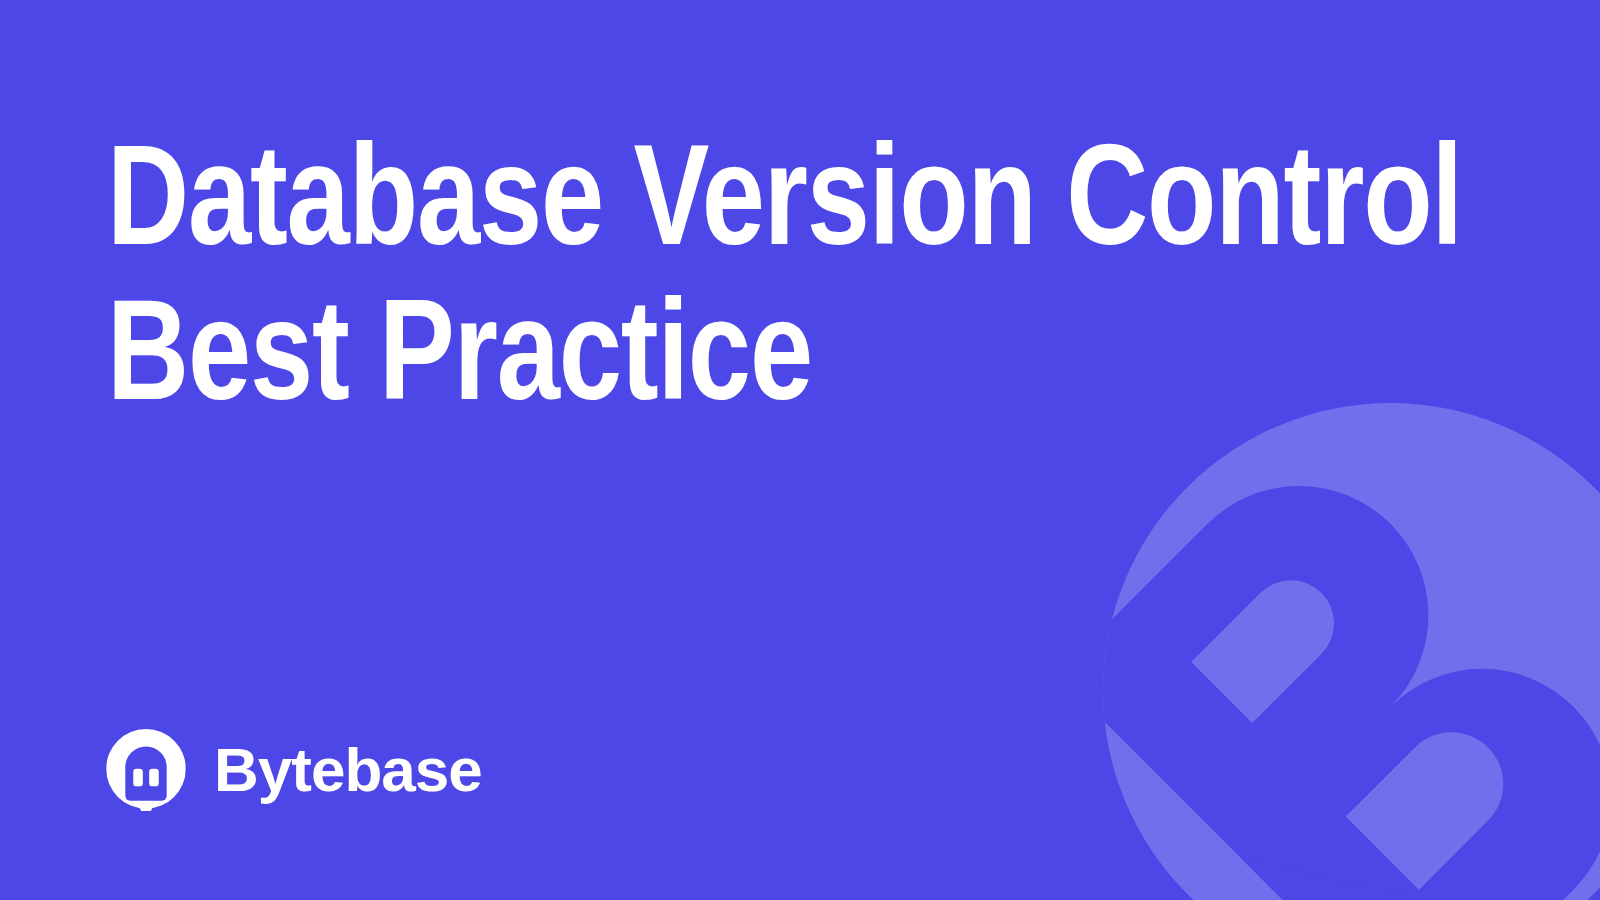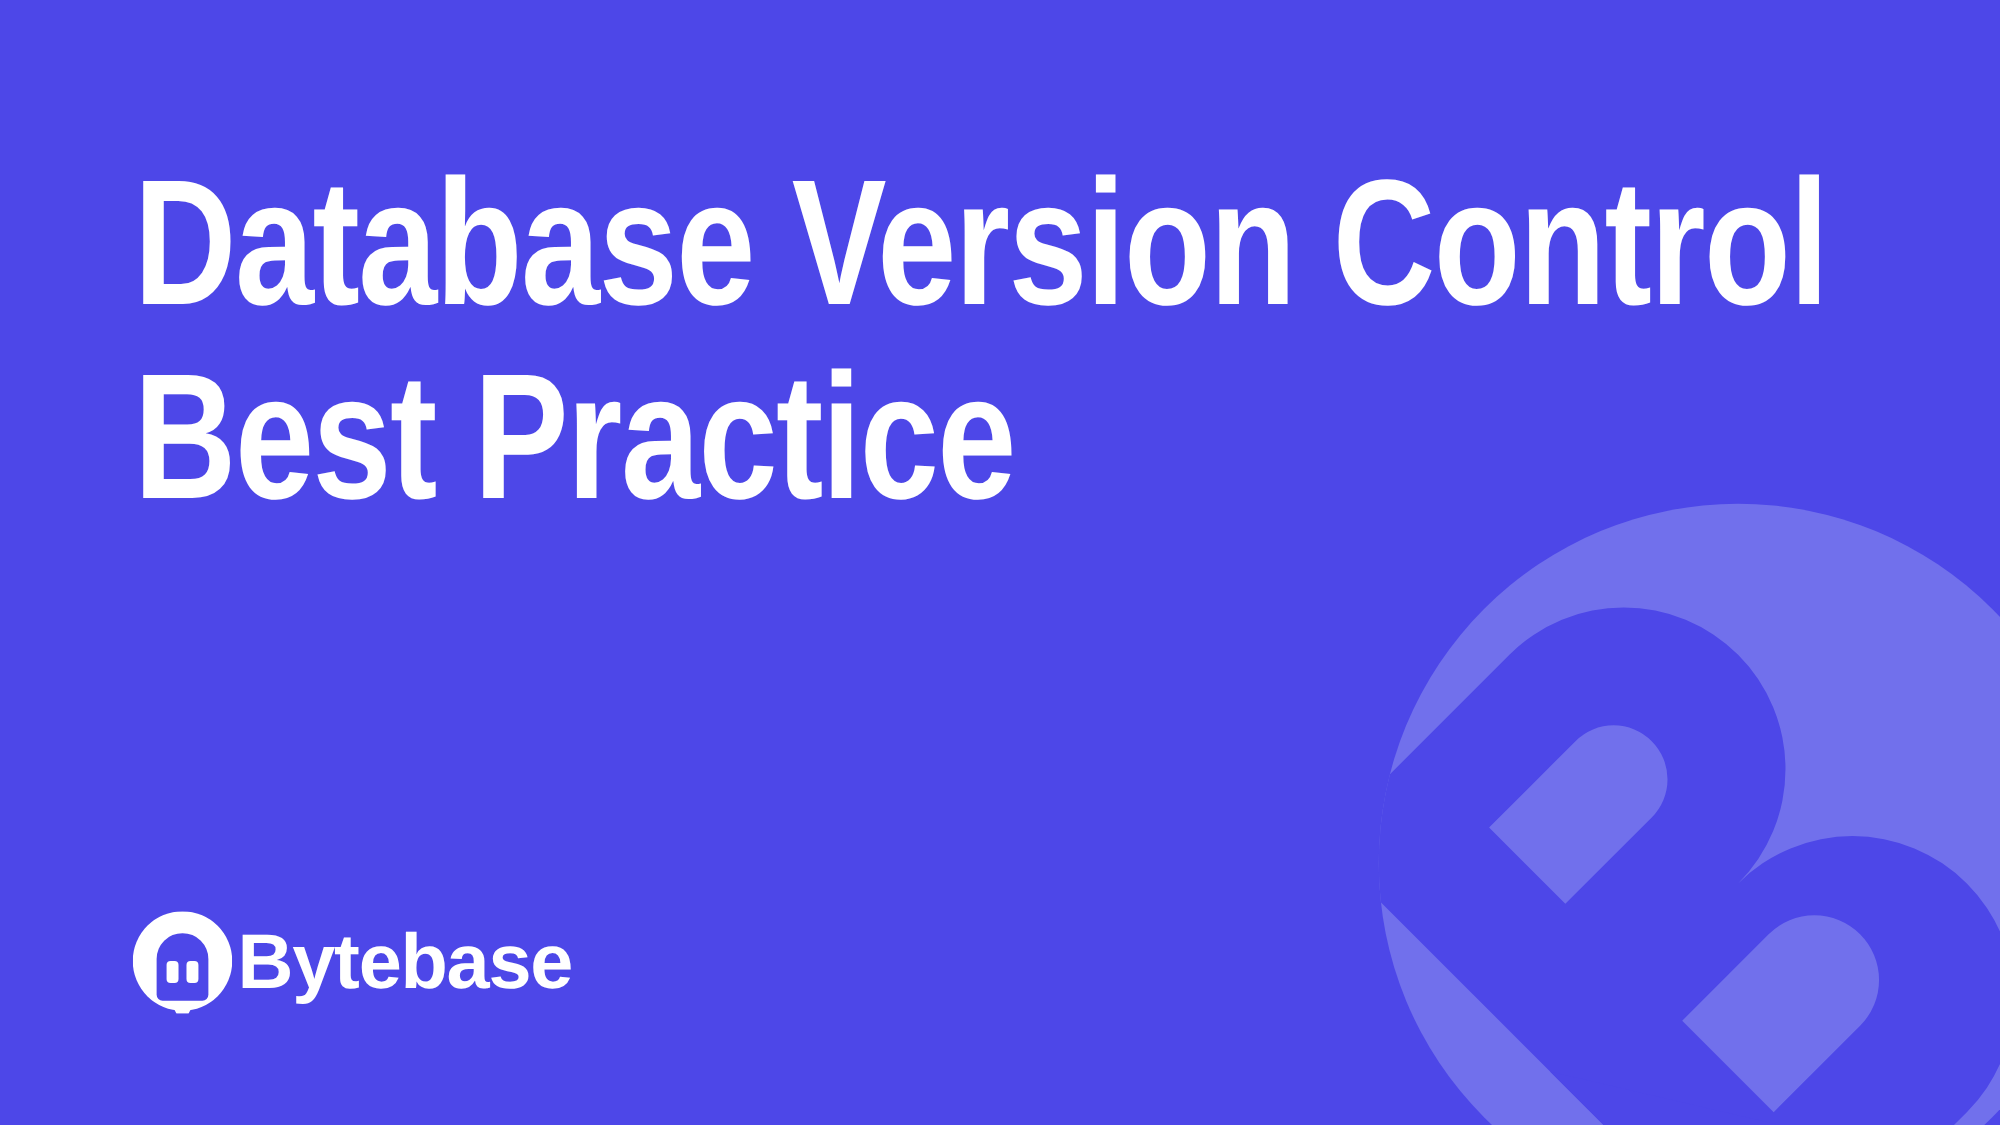--- a/index.html
+++ b/index.html
@@ -58,21 +58,21 @@
     -webkit-font-smoothing: antialiased;
   }
 
   
   .brand {
     position: absolute;
     left: 106px;
     top: 729px;
     display: flex;
     align-items: center;
-    gap: 4px;
+    gap: 28px;
   }
   .brand-mark {
     width: 80px;
     height: 82px;
     flex: 0 0 auto;
     display: block;
   }
   .brand-mark svg {
     display: block;
     width: 100%;

